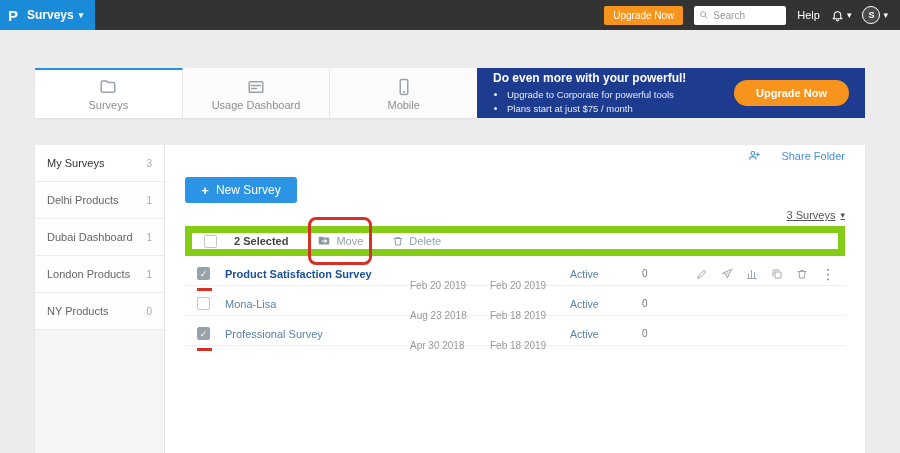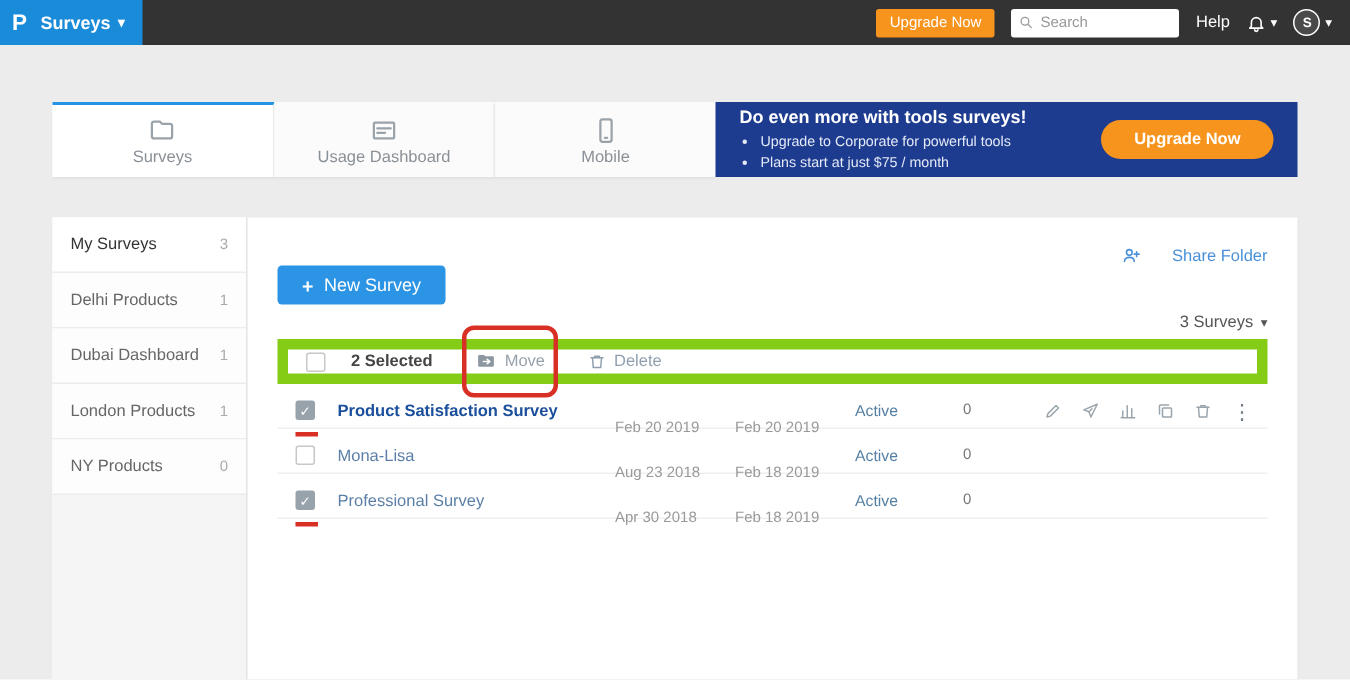--- a/index.html
+++ b/index.html
@@ -7,21 +7,21 @@
   body { background:#ececec; font-family:"Liberation Sans", sans-serif; position:relative; }
 
   
   .topbar { height:30px; background:#333333; display:flex; align-items:stretch; }
   .brand { background:#1a8bd8; display:flex; align-items:center; padding:0 12px 0 8px; gap:9px; }
   .logo { color:#fff; font-weight:bold; font-size:15px; }
   .appmenu { display:flex; align-items:center; gap:5px; color:#fff; font-size:12px; font-weight:bold; cursor:pointer; }
   .caret { font-size:9px; color:inherit; }
   .topbar-right { margin-left:auto; display:flex; align-items:center; gap:11px; padding-right:12px; }
   .upgrade-sm { background:#f7941e; color:#fff; border:none; font-size:10px; padding:4px 9px; border-radius:2px; font-family:inherit; cursor:pointer; }
-  .search { background:#fff; border-radius:2px; height:19px; width:112px; display:flex; align-items:center; padding:0 5px; gap:4px; }
+  .search { background:#fff; border-radius:2px; height:19px; width:92px; display:flex; align-items:center; padding:0 5px; gap:4px; }
   .search input { border:none; outline:none; font-size:10px; width:100%; font-family:inherit; color:#444; }
   .search input::placeholder { color:#999; }
   .help { color:#fff; font-size:11px; cursor:pointer; }
   .bellwrap, .avatarwrap { display:flex; align-items:center; gap:3px; color:#fff; cursor:pointer; }
   .avatar { width:18px; height:18px; border-radius:50%; border:1px solid #fff; background:#4a4a4a; color:#fff; font-size:9px; font-weight:bold; display:flex; align-items:center; justify-content:center; }
 
   
   .band { margin:38px 35px 0 35px; display:flex; height:50px; }
   .tabs { width:442px; display:flex; background:#fff; box-shadow:0 1px 2px rgba(0,0,0,.06); }
   .tab { flex:1; display:flex; flex-direction:column; align-items:center; justify-content:center; gap:3px; border-right:1px solid #e8e8e8; border-top:2px solid transparent; background:#fbfbfb; color:#9aa2aa; cursor:pointer; }
@@ -35,24 +35,24 @@
   .promo-btn { margin-left:auto; background:#f7941e; color:#fff; border:none; font-size:11px; font-weight:bold; padding:7px 22px; border-radius:15px; font-family:inherit; cursor:pointer; white-space:nowrap; }
 
   
   .main { margin:27px 35px 0 35px; height:308px; background:#fff; display:flex; box-shadow:0 1px 2px rgba(0,0,0,.07); }
   .sidebar { width:130px; background:#f5f5f5; border-right:1px solid #e5e5e5; }
   .side-item { height:37px; display:flex; align-items:center; justify-content:space-between; padding:0 12px; font-size:11px; color:#666; background:#fdfdfd; border-bottom:1px solid #ececec; cursor:pointer; }
   .side-item.active { background:#fff; color:#333; }
   .side-count { font-size:10px; color:#aaa; }
 
   .content { flex:1; position:relative; padding:12px 20px 0 20px; }
-  .share-folder { position:absolute; top:19px; right:20px; display:flex; align-items:center; gap:20px; color:#4a90d9; font-size:11px; cursor:pointer; }
+  .share-folder { position:absolute; top:4px; right:20px; display:flex; align-items:center; gap:20px; color:#4a90d9; font-size:11px; cursor:pointer; }
   .new-survey { margin-top:20px; display:inline-flex; align-items:center; justify-content:center; gap:7px; background:#2b94e4; color:#fff; border:none; font-size:12px; padding:0; width:112px; height:26px; border-radius:3px; font-family:inherit; cursor:pointer; }
   .plus { font-size:13px; font-weight:bold; }
-  .count-dd { display:flex; justify-content:flex-end; align-items:center; gap:5px; font-size:11px; color:#555; margin-top:6px; cursor:pointer; }
+  .count-dd { display:flex; justify-content:flex-end; align-items:center; gap:5px; font-size:11px; color:#555; margin-top:6px; cursor:pointer;text-decoration:underline; }
   .count-dd .caret { color:#555; }
 
   .toolbar { border:7px solid #84cc16; margin-top:5px; height:30px; display:flex; align-items:center; padding:0 10px 0 12px; overflow:visible; }
   .selected-text { font-size:11px; font-weight:bold; color:#444; margin:0 20px 0 15px; }
   .move-annotation { border:3px solid #d93025; border-radius:8px; padding:14px 6px; display:inline-flex; margin:-7px 0; background:transparent; }
   .move-btn, .delete-btn { display:inline-flex; align-items:center; gap:5px; background:none; border:none; color:#97a1ab; font-size:11px; font-family:inherit; cursor:pointer; }
   .delete-btn { margin-left:20px; color:#90a0b0; }
 
   .row { display:grid; grid-template-columns:28px 185px 80px 80px 72px 50px 1fr; align-items:center; height:30px; border-bottom:1px solid #efefef; padding:0 10px 0 12px; }
   .cbwrap { position:relative; width:15px; }
@@ -128,21 +128,21 @@
     <div class="tab">
       <svg class="ic ic18" viewBox="0 0 24 24">
           <rect x="7" y="2" width="10" height="20" rx="2"></rect>
           <line x1="11" y1="18.5" x2="13" y2="18.5"></line>
         </svg>
       <span class="tab-label">Mobile</span>
     </div>
   </div>
   <div class="promo">
     <div>
-      <div class="promo-title">Do even more with tools surveys!</div>
+      <div class="promo-title">Do even more with your powerful!</div>
       <ul class="promo-bullets">
         <li>Upgrade to Corporate for powerful tools</li>
         <li>Plans start at just $75 / month</li>
       </ul>
     </div>
     <button class="promo-btn">Upgrade Now</button>
   </div>
 </div>
 
 <div class="main">

